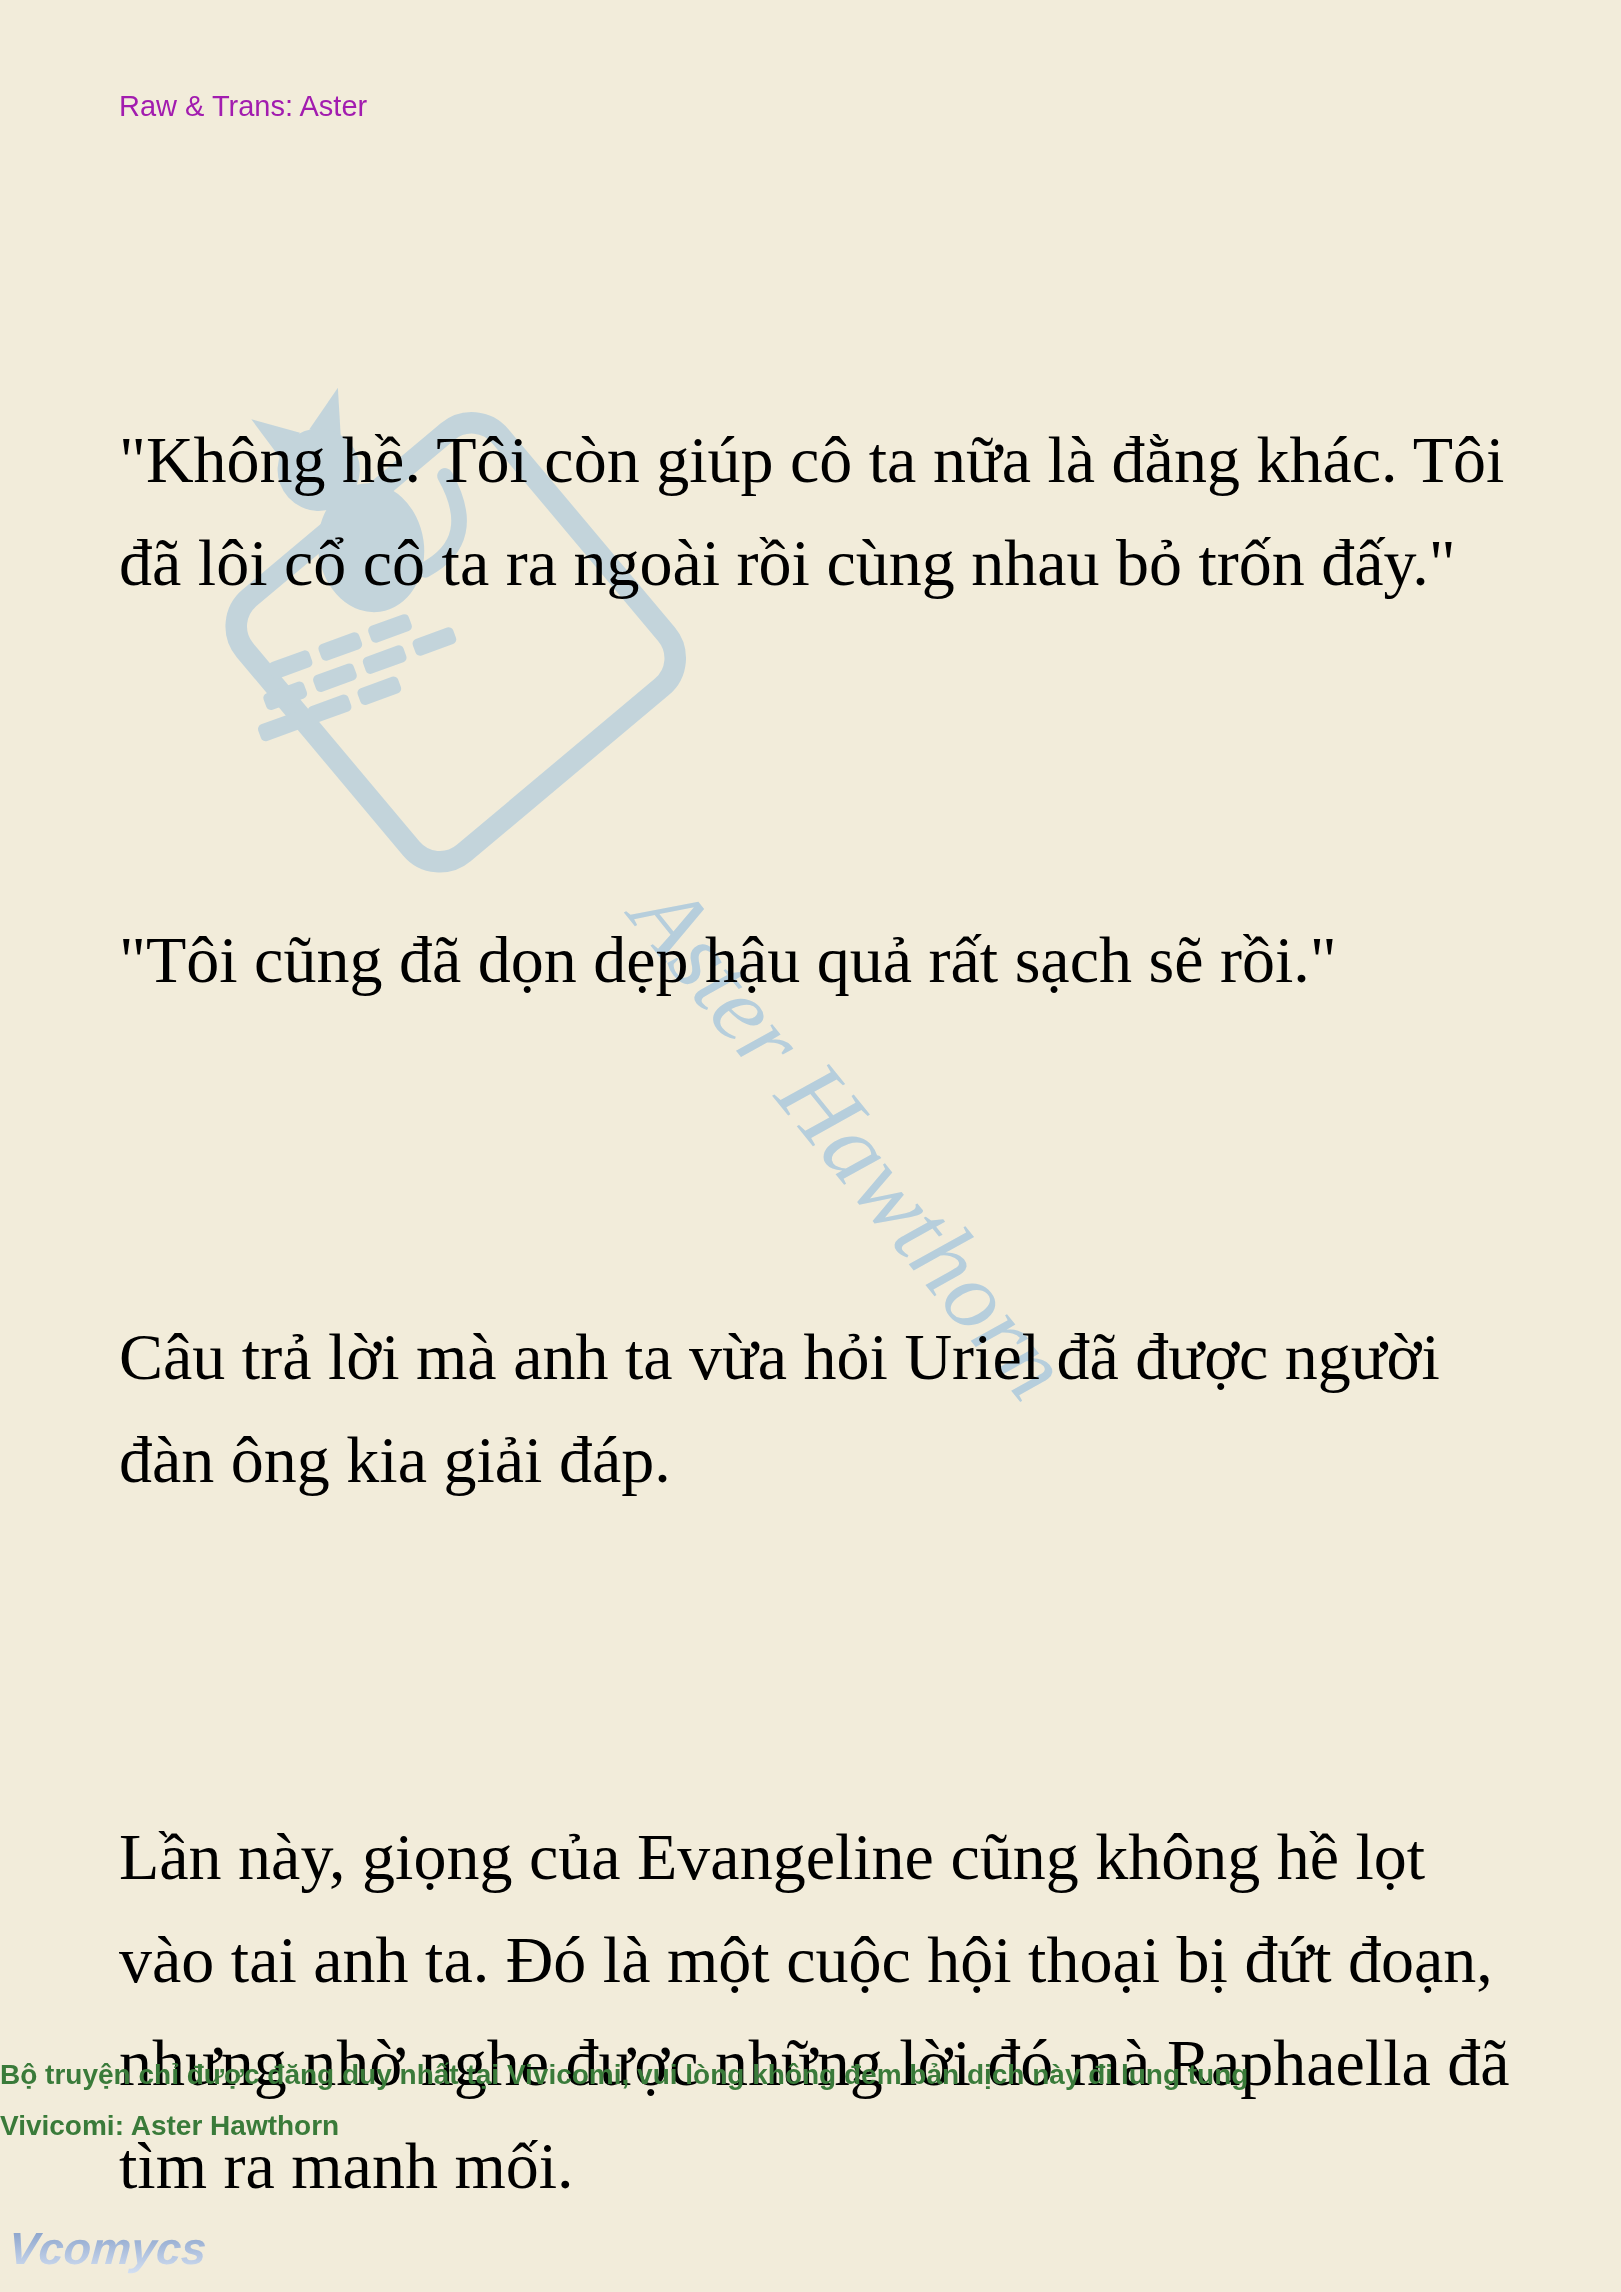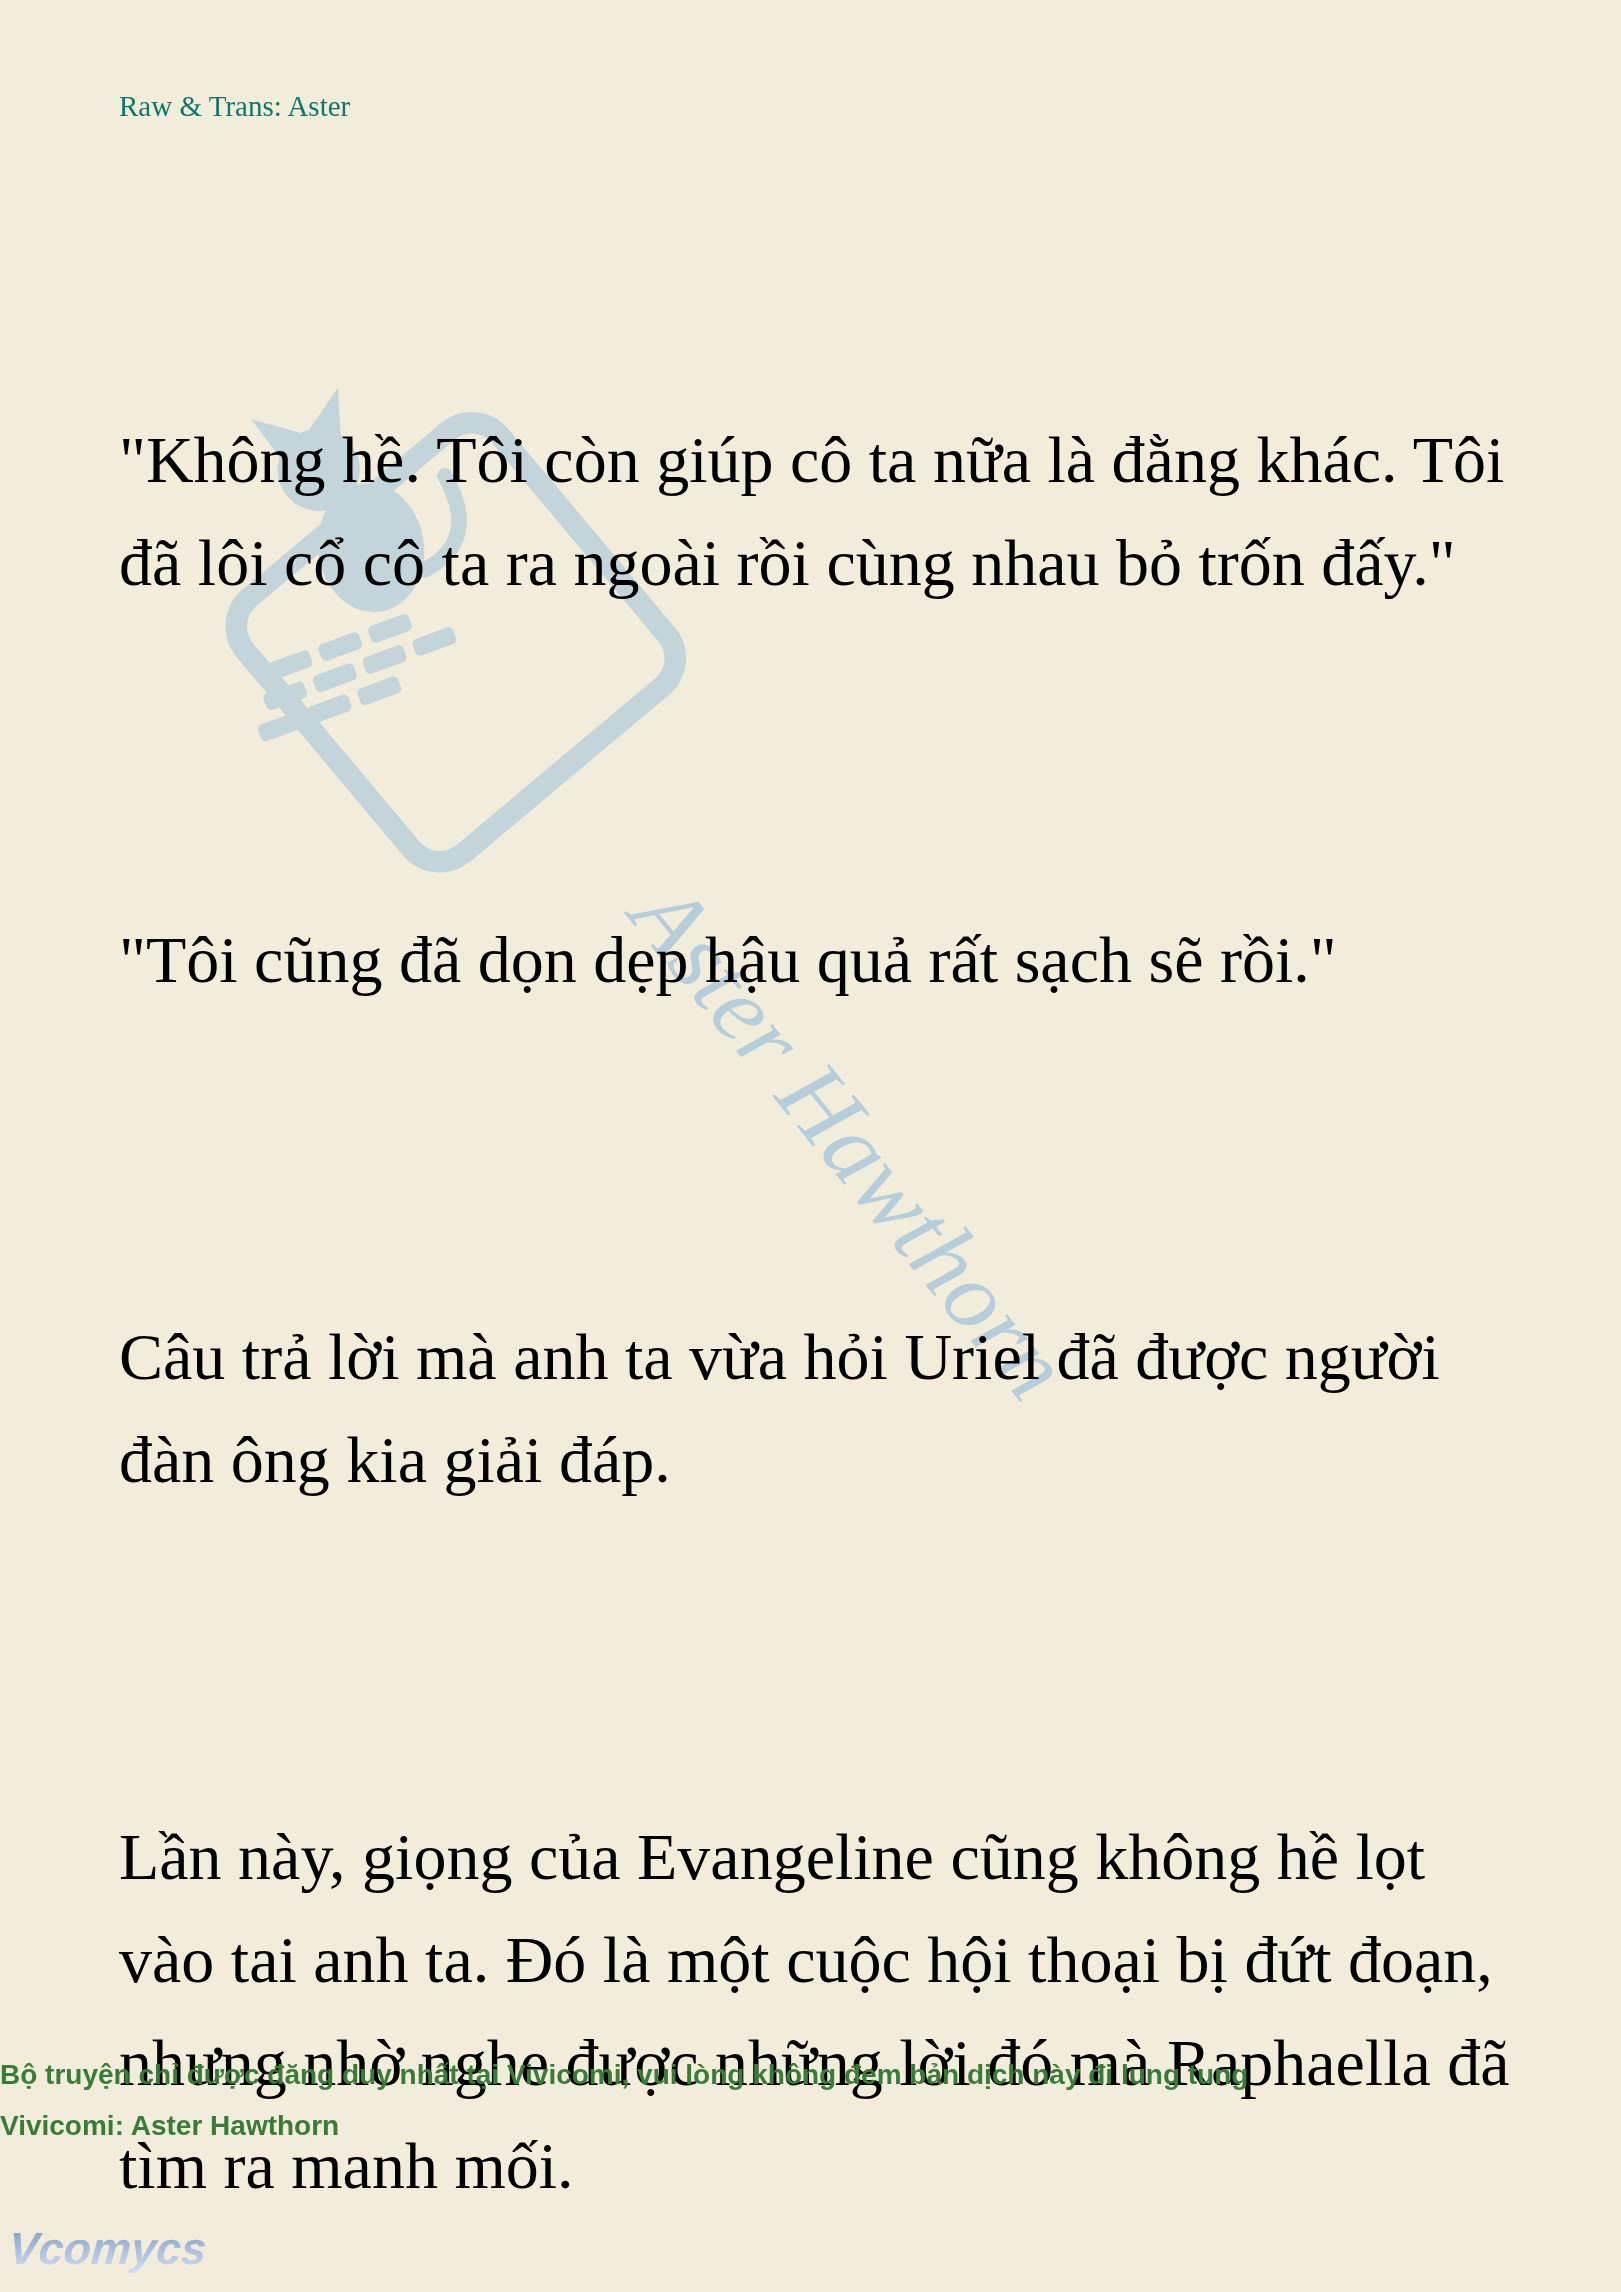--- a/index.html
+++ b/index.html
@@ -8,23 +8,23 @@
     width: 1621px;
     height: 2293px;
     background: #f2ecda;
     overflow: hidden;
     font-family: "Liberation Serif", serif;
   }
   .credit-header {
     position: absolute;
     left: 119px;
     top: 90px;
-    font-family: Liberation Serif, serif;
+    font-family: Liberation Sans, sans-serif;
     font-size: 29px;
-    color: #0f766e;
+    color: #a21caf;
   }
   .watermark-svg {
     position: absolute;
     left: 0; top: 0;
     width: 1621px; height: 2293px;
     pointer-events: none;
   }
   .content {
     position: absolute;
     left: 119px;

